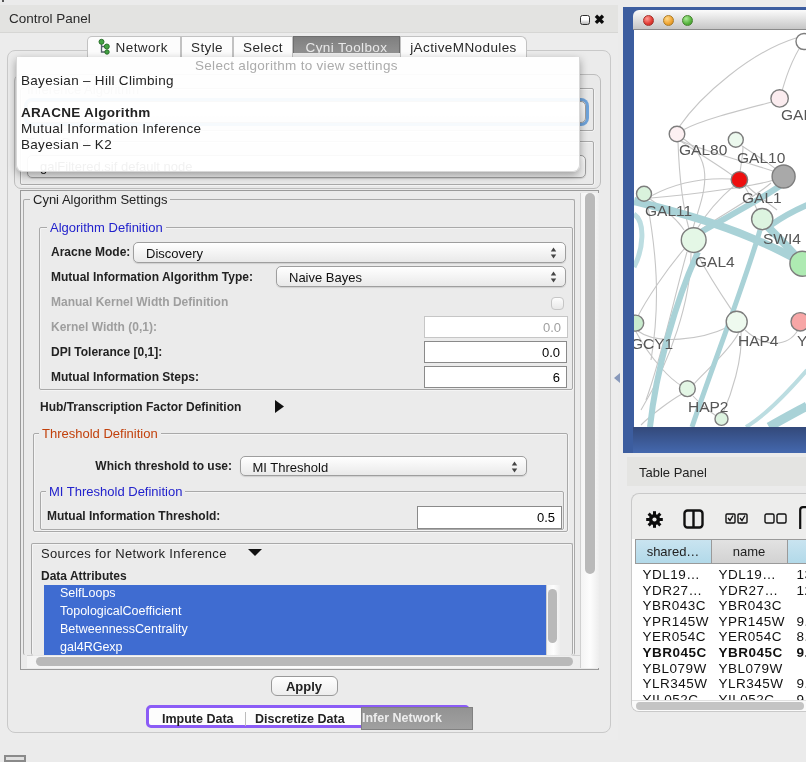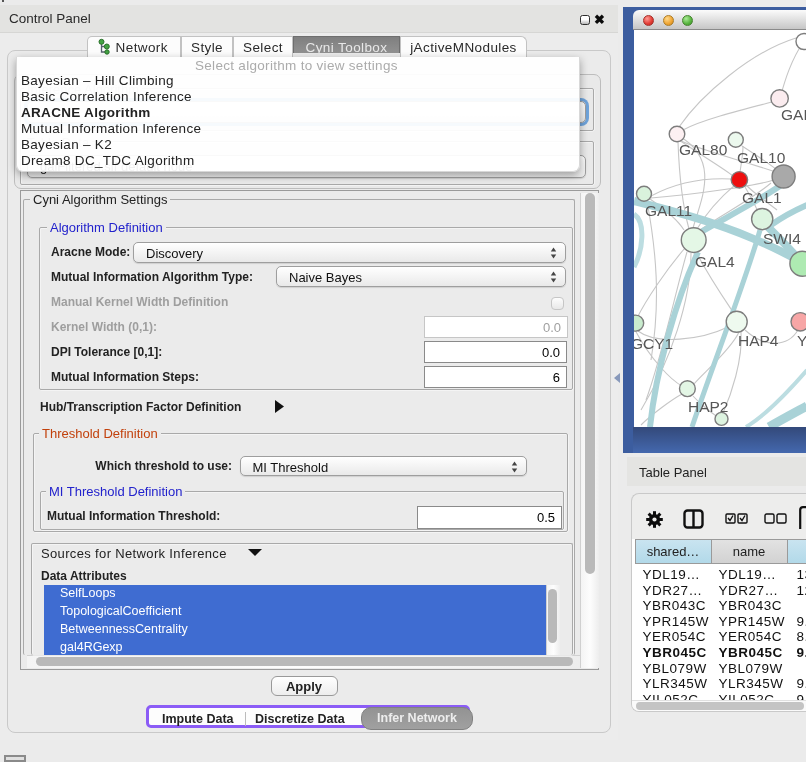--- a/index.html
+++ b/index.html
@@ -33,21 +33,21 @@
 .sbthumb { position:absolute; background:#b9b9b9; border-radius:6px; }
 
 #popup { left:16px; top:57px; width:564px; height:115px; font-size:13.5px; letter-spacing:0.3px; background:rgba(255,255,255,0.94); border:1px solid #d8d8d8; border-top:none; border-radius:0 0 7px 7px; box-shadow:0 3px 8px rgba(0,0,0,0.35); }
 #popup div { position:absolute; white-space:nowrap; }
 
 #datalist { left:44px; top:585px; width:502px; height:70px; background:#3f6cd1; color:#fff; font-size:12.5px; overflow:hidden; }
 #datalist div { position:absolute; left:16px;text-align:right; }
 
 #applybtn { left:270.5px; top:675.5px; width:67px; height:20px; background:linear-gradient(#ffffff,#ededed); border:1px solid #999; border-radius:6px; text-align:center; padding-top:2px; font-size:13px; font-weight:bold; }
 #btabs { left:146px; top:705px; width:324px; height:23px; background:#fdfdfd; border:3px solid #8b5cf6; border-radius:5px; font-size:12.5px; font-weight:bold; color:#222; }
-#btab-sel { position:absolute; left:212px; top:-1px; width:112px; height:23px; background:linear-gradient(#939393,#a0a0a0); border:1px solid #818181; border-radius:10px; color:#ededed; text-align:center; padding-top:3px; font-weight:bold; }
+#btab-sel { position:absolute; left:212px; top:-1px; width:112px; height:23px; background:linear-gradient(#939393,#a0a0a0); border:1px solid #818181; border-radius:0; color:#ededed; text-align:left; padding-top:3px; font-weight:bold; }
 
 #netwin { left:623px; top:7px; width:183px; height:446px; background:#3c5d9f; }
 #nettitle { position:absolute; left:10px; top:3px; width:173px; height:20px; background:linear-gradient(#fbfbfb,#c6c6c6); border-bottom:1px solid #8a8a8a; border-top-left-radius:6px; }
 #netbottom { position:absolute; left:10px; top:419.5px; width:173px; height:26.5px; background:linear-gradient(#33497a,#4468ae); }
 .light { position:absolute; top:5px; width:11px; height:11px; border-radius:50%; }
 #netcanvas { position:absolute; left:10.5px; top:23px; width:172.5px; height:396.5px; background:#fff; overflow:hidden; }
 
 #tp-title { left:627px; top:457px; width:179px; height:29px; background:#e4e4e2; }
 #tablepanel { left:630.5px; top:493px; width:175.5px; height:219px; background:#ededec; border:1px solid #c9c9c9; border-radius:8px 0 0 8px; border-right:none; overflow:hidden; }
 .hdrcell { position:absolute; top:45px; height:25px; border:1px solid #9a9a9a; border-right:none; text-align:center; padding-top:4px; font-size:13px; color:#222; }
@@ -162,25 +162,23 @@
  <div style="top:19px;">TopologicalCoefficient</div>
  <div style="top:37px;">BetweennessCentrality</div>
  <div style="top:55px;">gal4RGexp</div>
 </div>
 <div class="sbtrack-v" style="left:546px; top:585px; width:14px; height:70px;"></div>
 <div class="sbthumb" style="left:548px; top:589px; width:9px; height:54px; border-radius:4.5px;"></div>
 
 <div class="abs" id="popup">
  <div style="left:178px; top:1px; color:#ababab;">Select algorithm to view settings</div>
  <div style="left:4px; top:16px;">Bayesian – Hill Climbing</div>
- <div style="left:4px; top:32px;">Basic Correlation Inference</div>
  <div style="left:4px; top:48px; font-weight:bold;">ARACNE Algorithm</div>
  <div style="left:4px; top:64px;">Mutual Information Inference</div>
  <div style="left:4px; top:80px;">Bayesian – K2</div>
- <div style="left:4px; top:96px;">Dream8 DC_TDC Algorithm</div>
 </div>
 
 <div class="abs" id="applybtn">Apply</div>
 <div class="abs" id="btabs">
  <span style="position:absolute; left:13px; top:4px;">Impute Data</span>
  <span style="position:absolute; left:96px; top:4px; width:1px; height:14px; background:#bbb;"></span>
  <span style="position:absolute; left:106px; top:4px;">Discretize Data</span>
  <div id="btab-sel">Infer Network</div>
 </div>
 <div class="abs" style="left:4px; top:755px; width:22px; height:7px; background:#e0e0e0; border:2px solid #8a8a8a;"></div>

